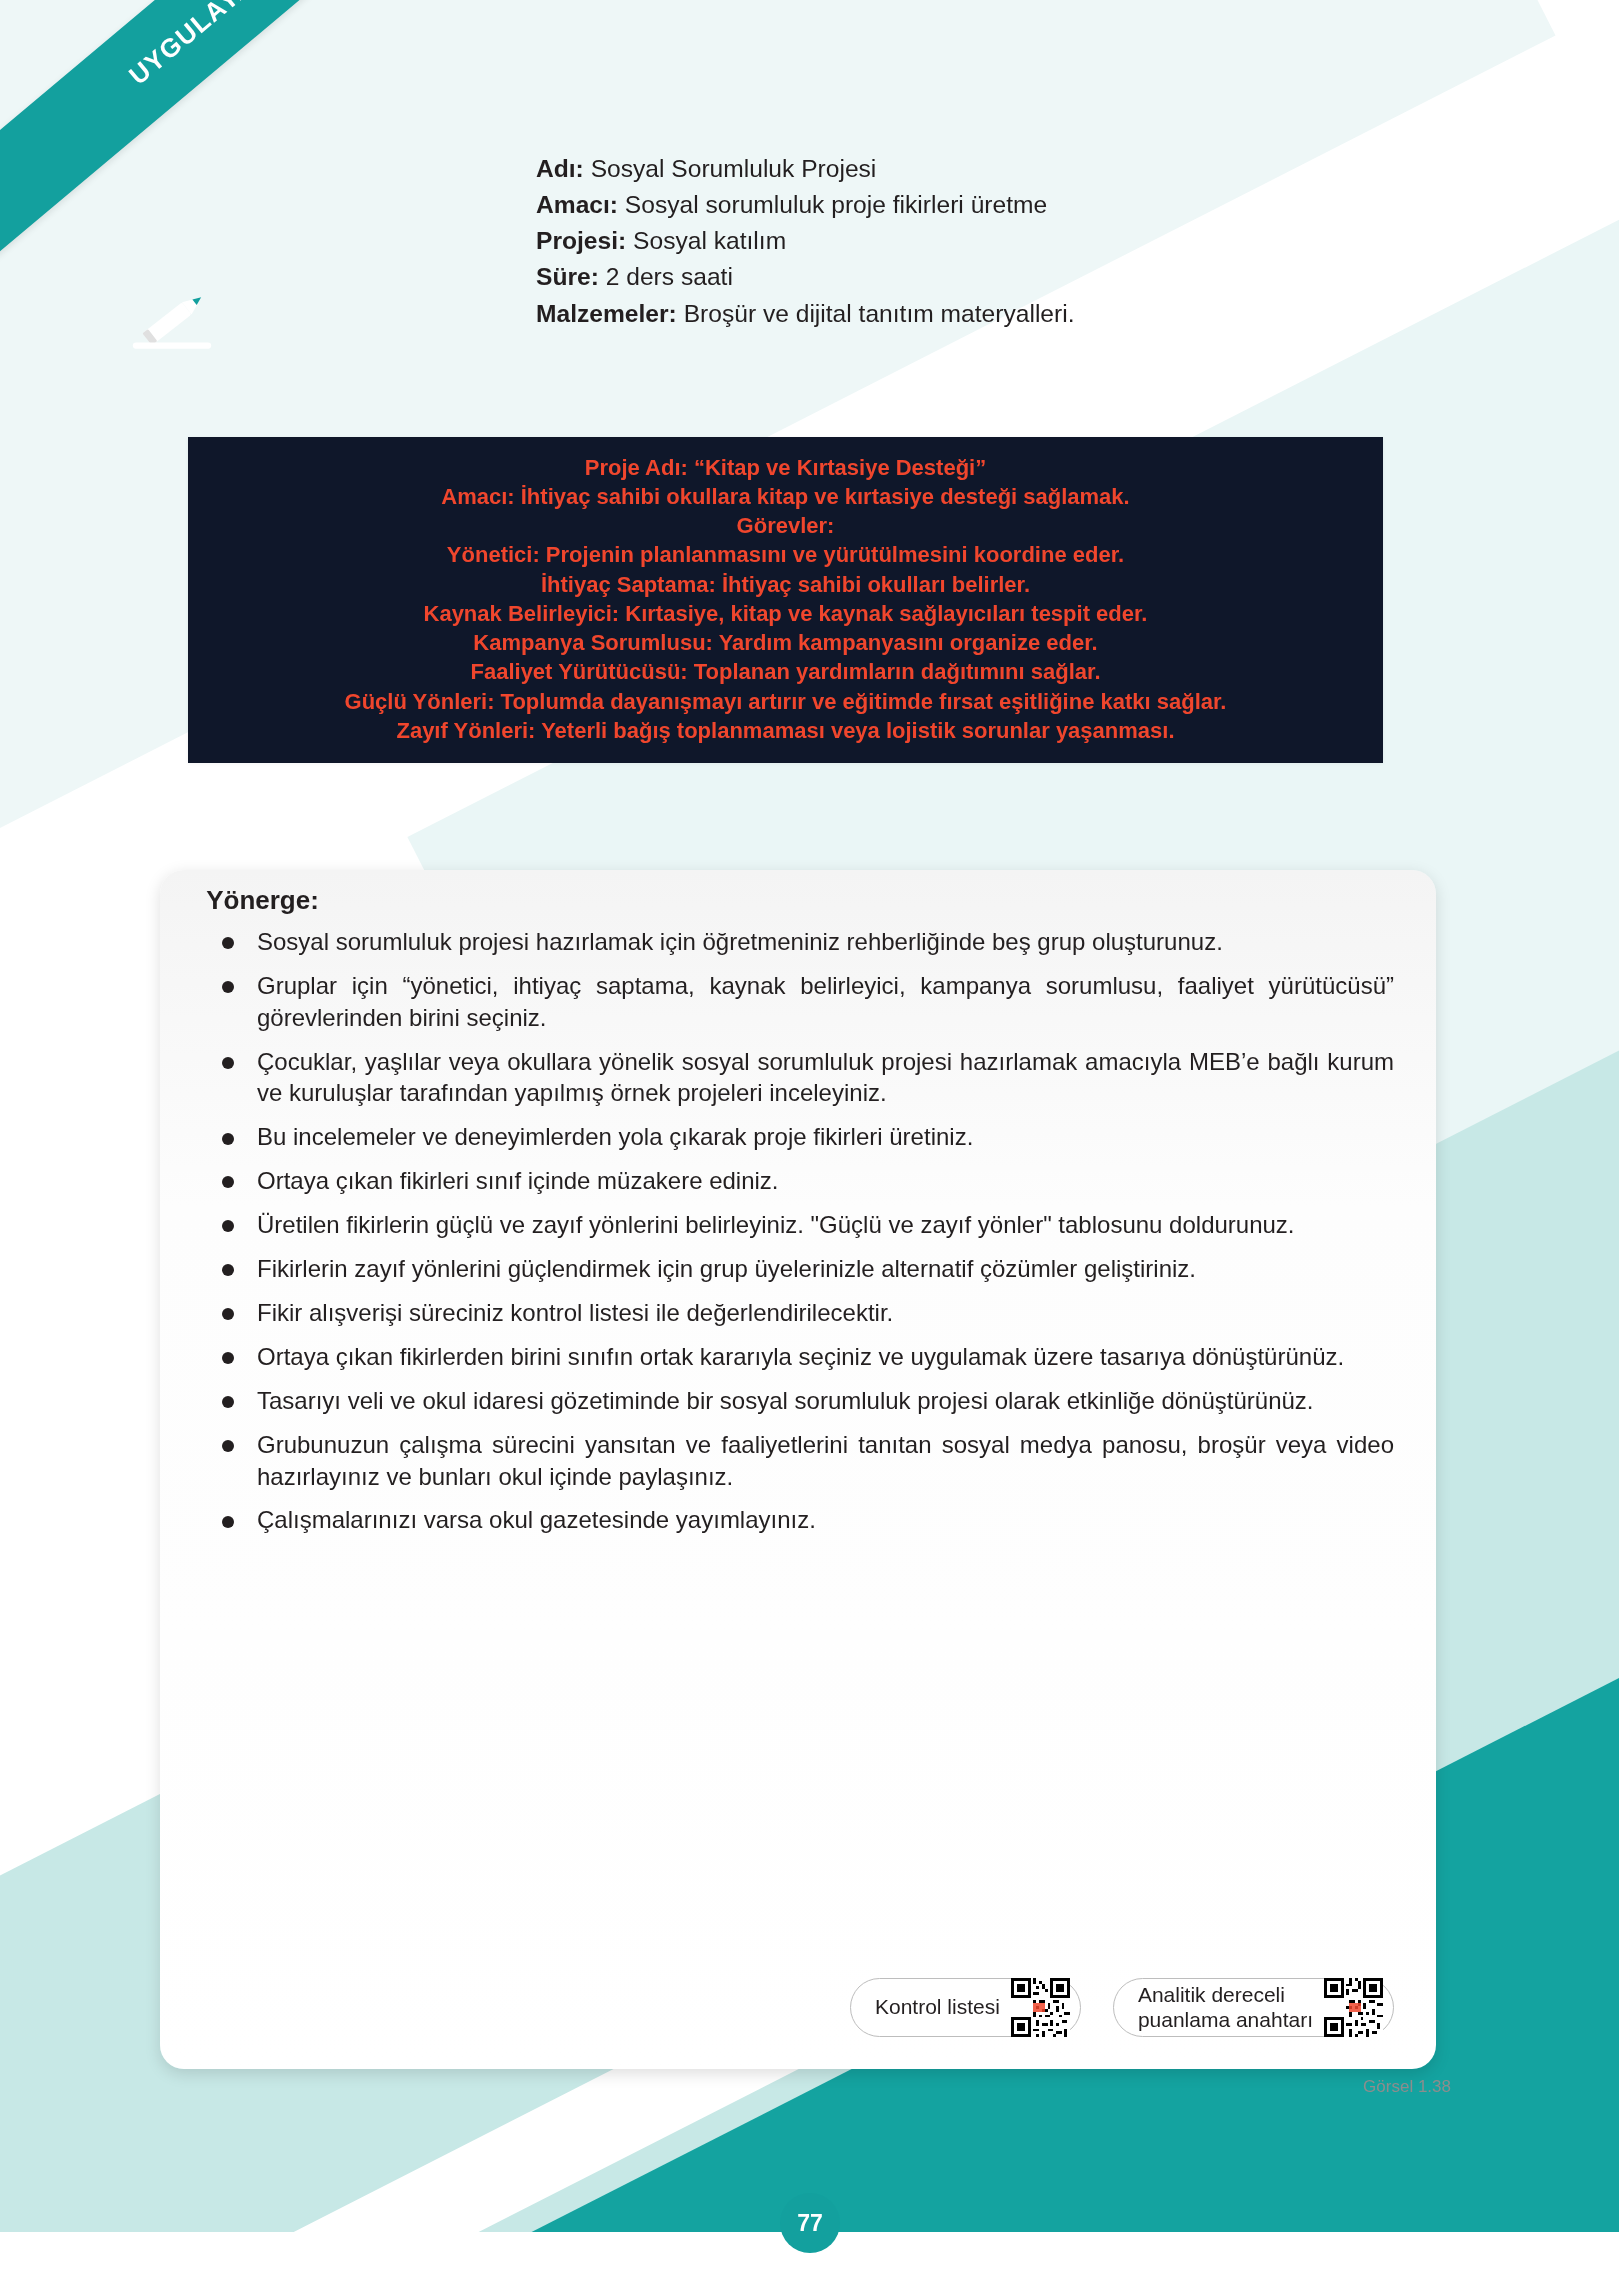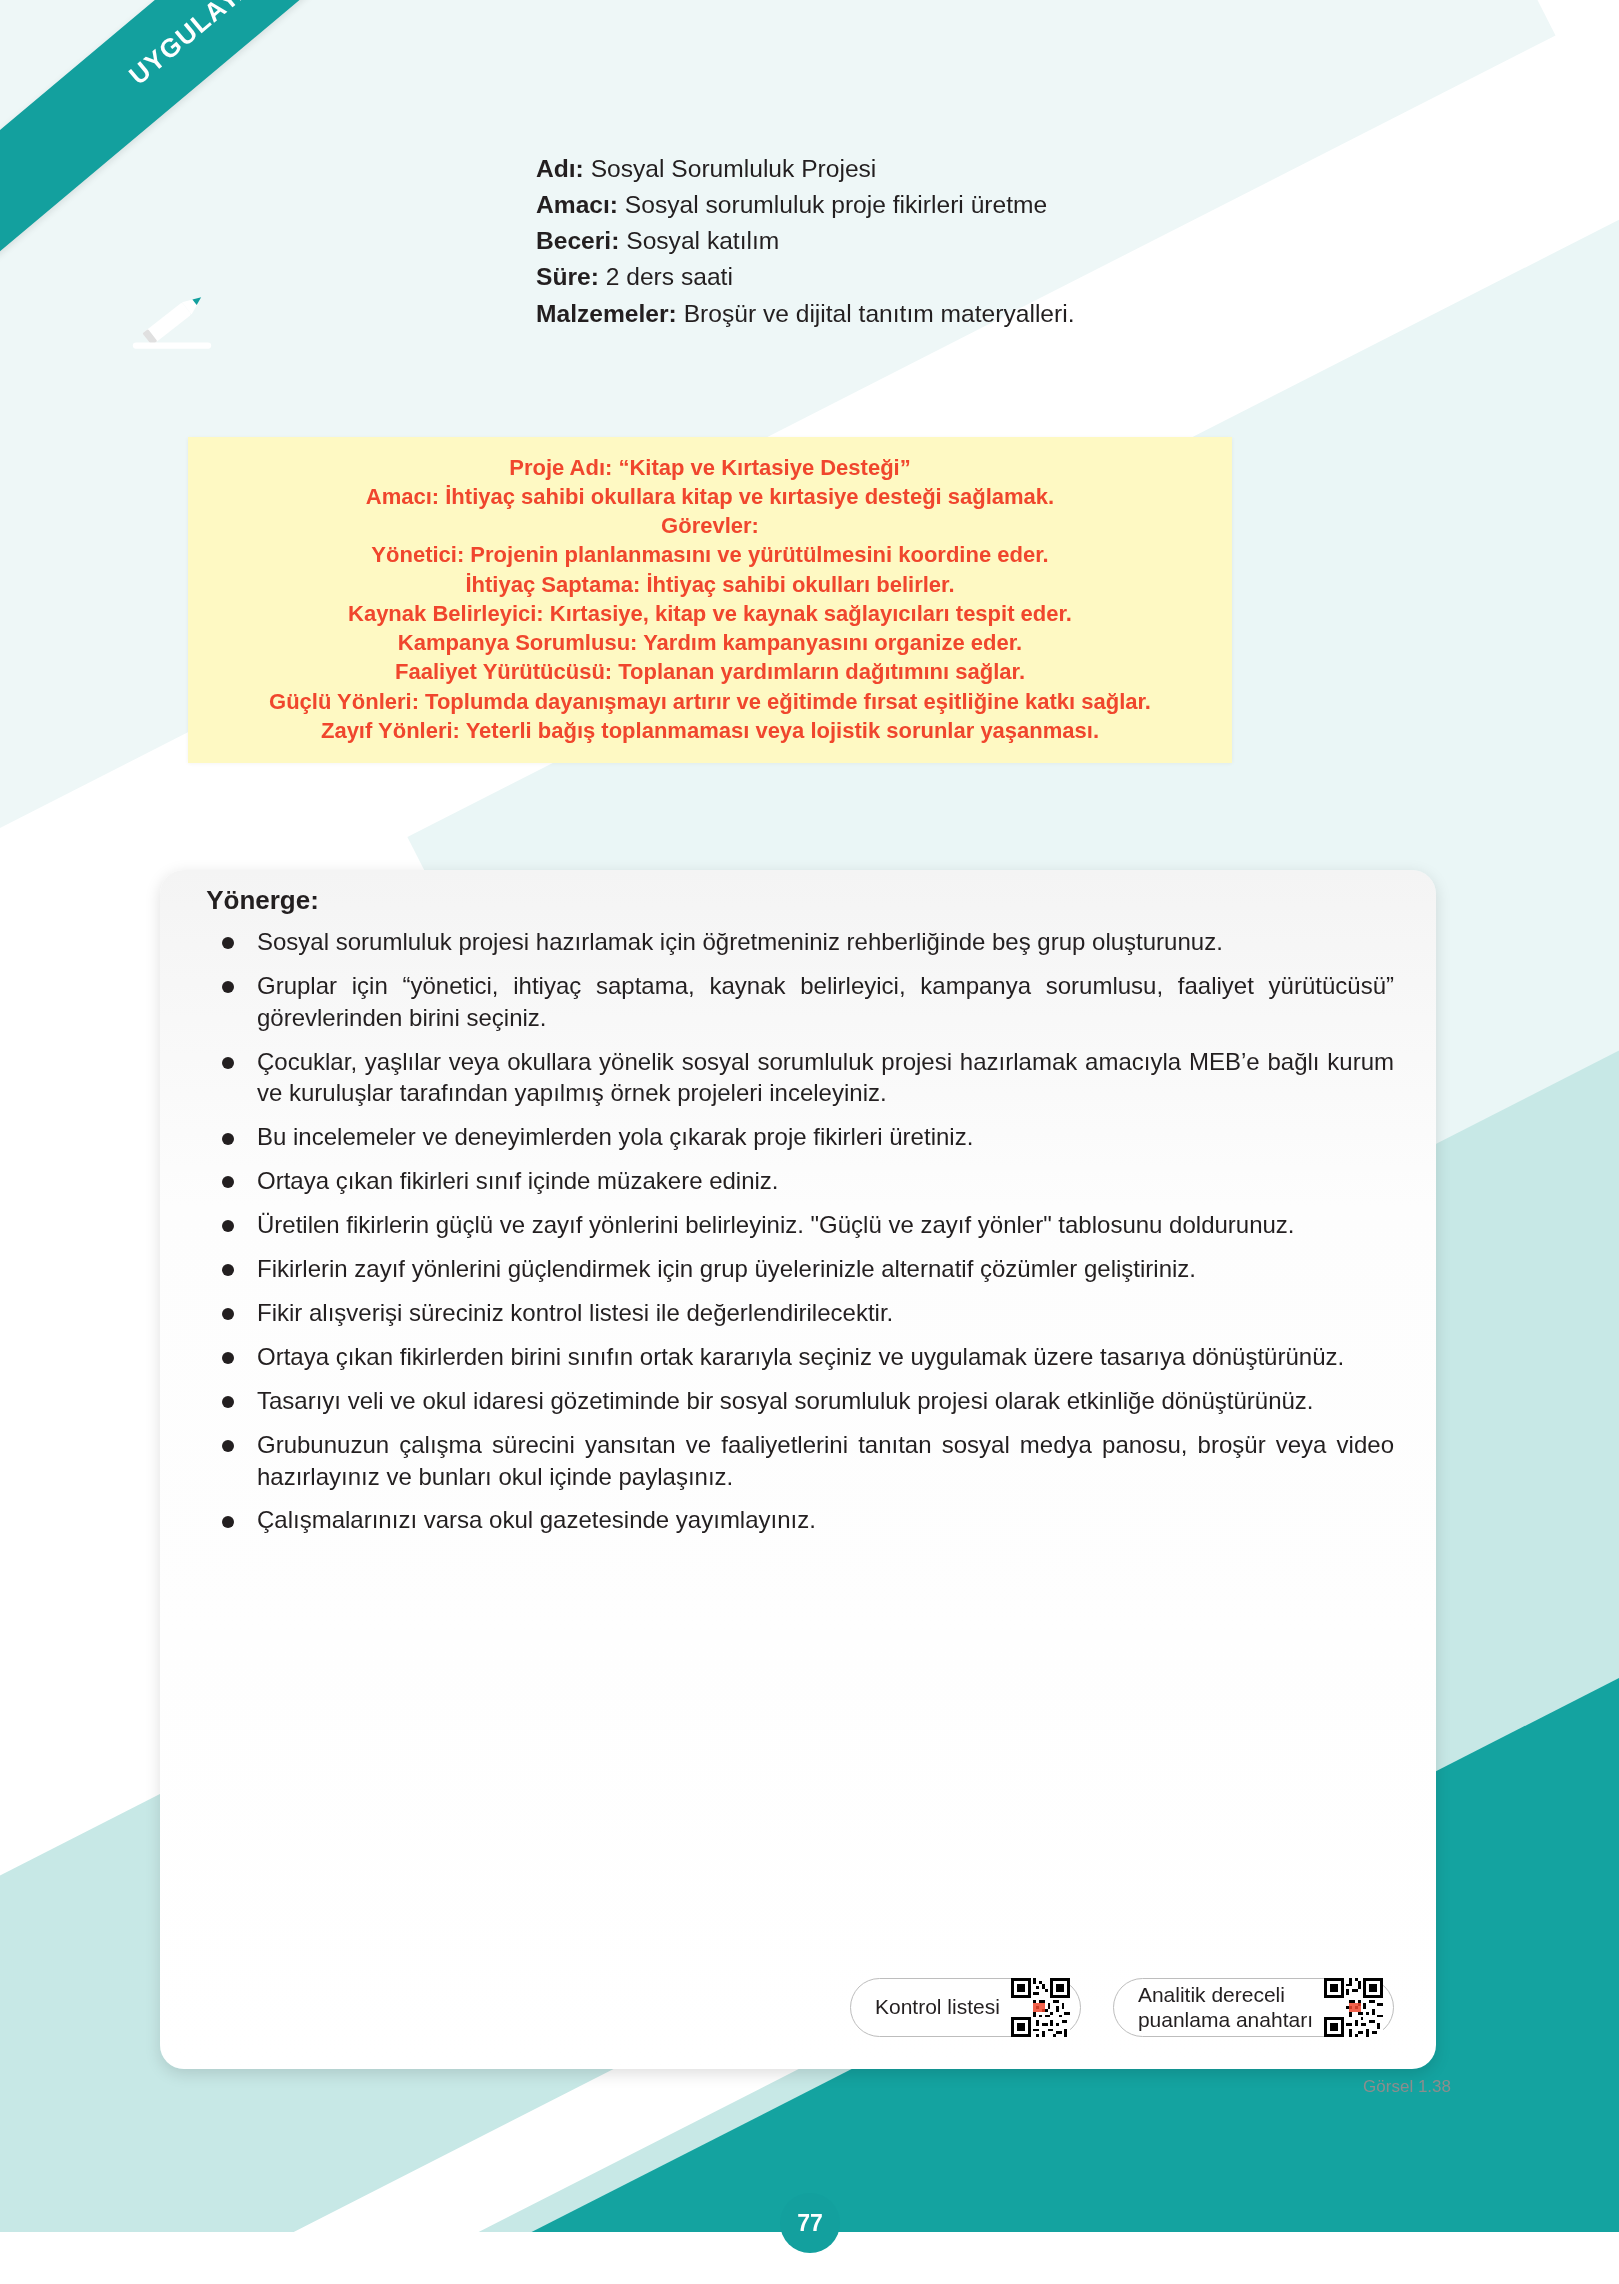--- a/index.html
+++ b/index.html
@@ -132,22 +132,22 @@
   }
   .meta-line b {
     font-weight: bold;
   }
 
   
   .red-card {
     position: absolute;
     left: 188px;
     top: 437px;
-    width: 1044px;
-    background: #fef9c3;
+    width: 1195px;
+    background: #0f172a;
     z-index: 6;
     padding: 15.5px 21px 18.3px 21px;
     box-sizing: border-box;
     box-shadow: 0 1.4px 4.2px rgba(0,0,0,0.06);
   }
   .red-card p {
     margin: 0;
     text-align: center;
     color: #f0462d;
     font-weight: bold;
@@ -290,21 +290,21 @@
 
   <div class="meta-line">
     <b>Adı:</b>
     <span>Sosyal Sorumluluk Projesi</span>
   </div>
   <div class="meta-line">
     <b>Amacı:</b>
     <span>Sosyal sorumluluk proje fikirleri üretme</span>
   </div>
   <div class="meta-line">
-    <b>Beceri:</b>
+    <b>Projesi:</b>
     <span>Sosyal katılım</span>
   </div>
   <div class="meta-line">
     <b>Süre:</b>
     <span>2 ders saati</span>
   </div>
   <div class="meta-line">
     <b>Malzemeler:</b>
     <span>Broşür ve dijital tanıtım materyalleri.</span>
   </div>

